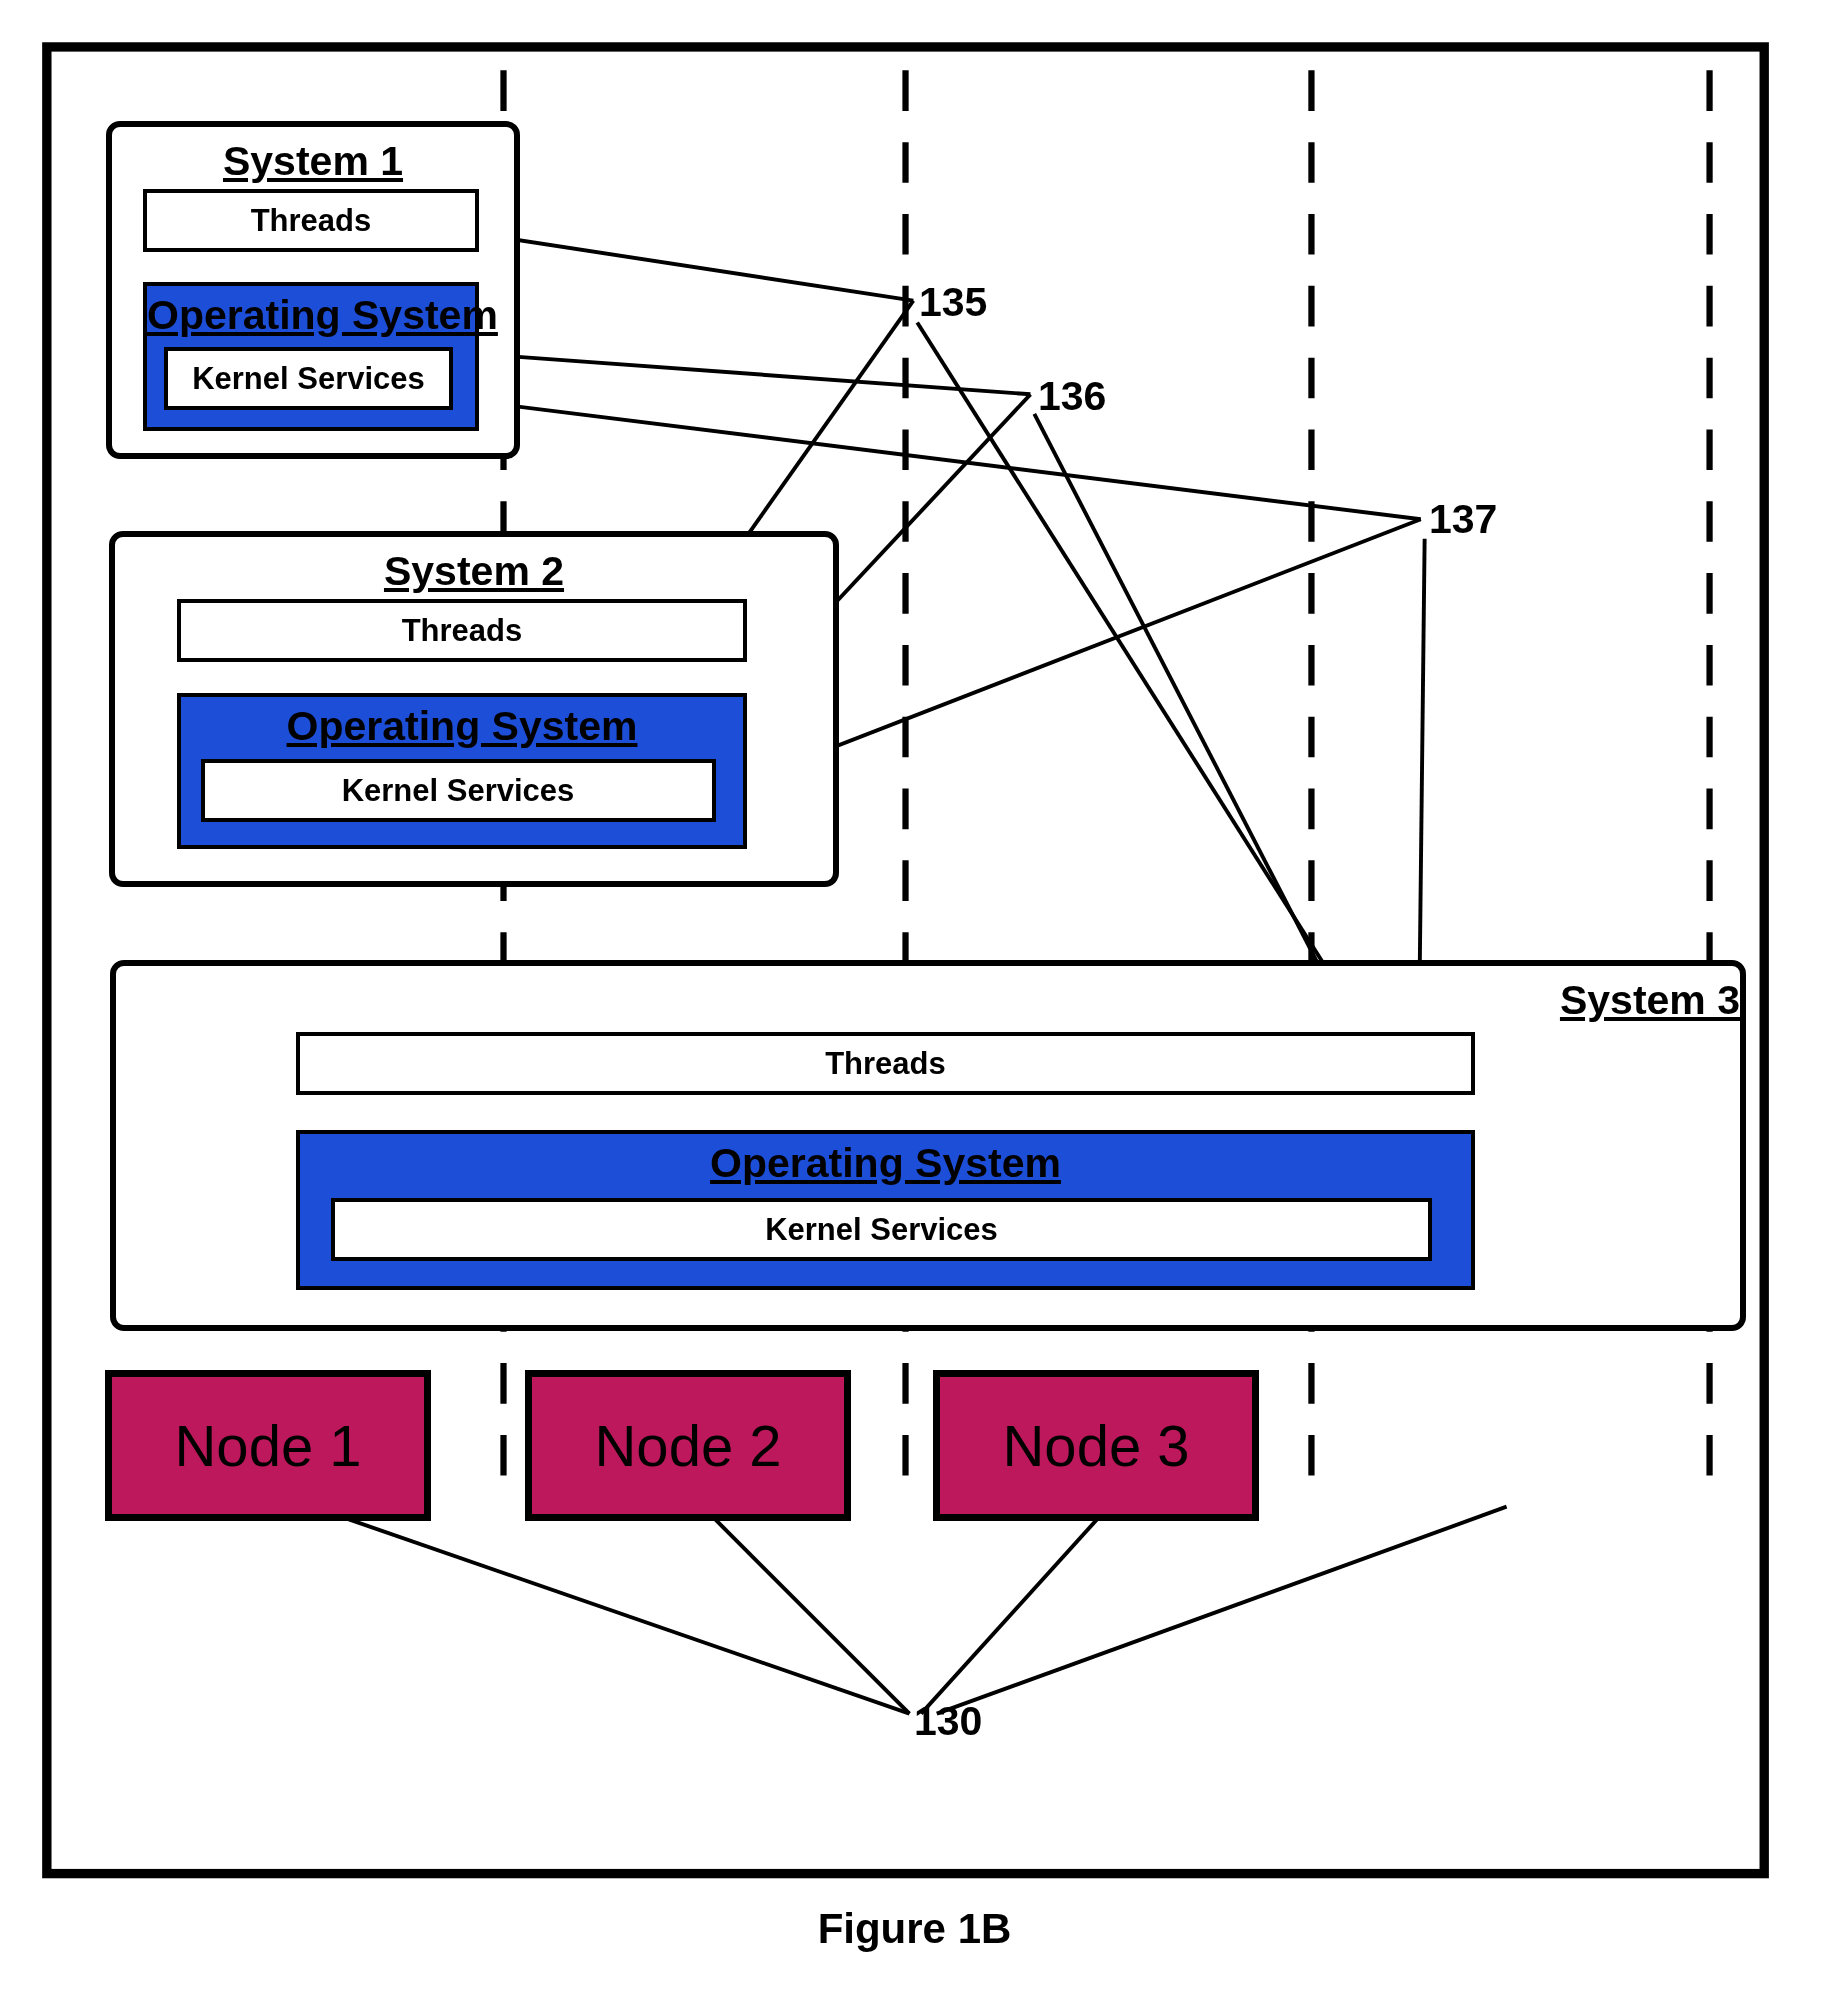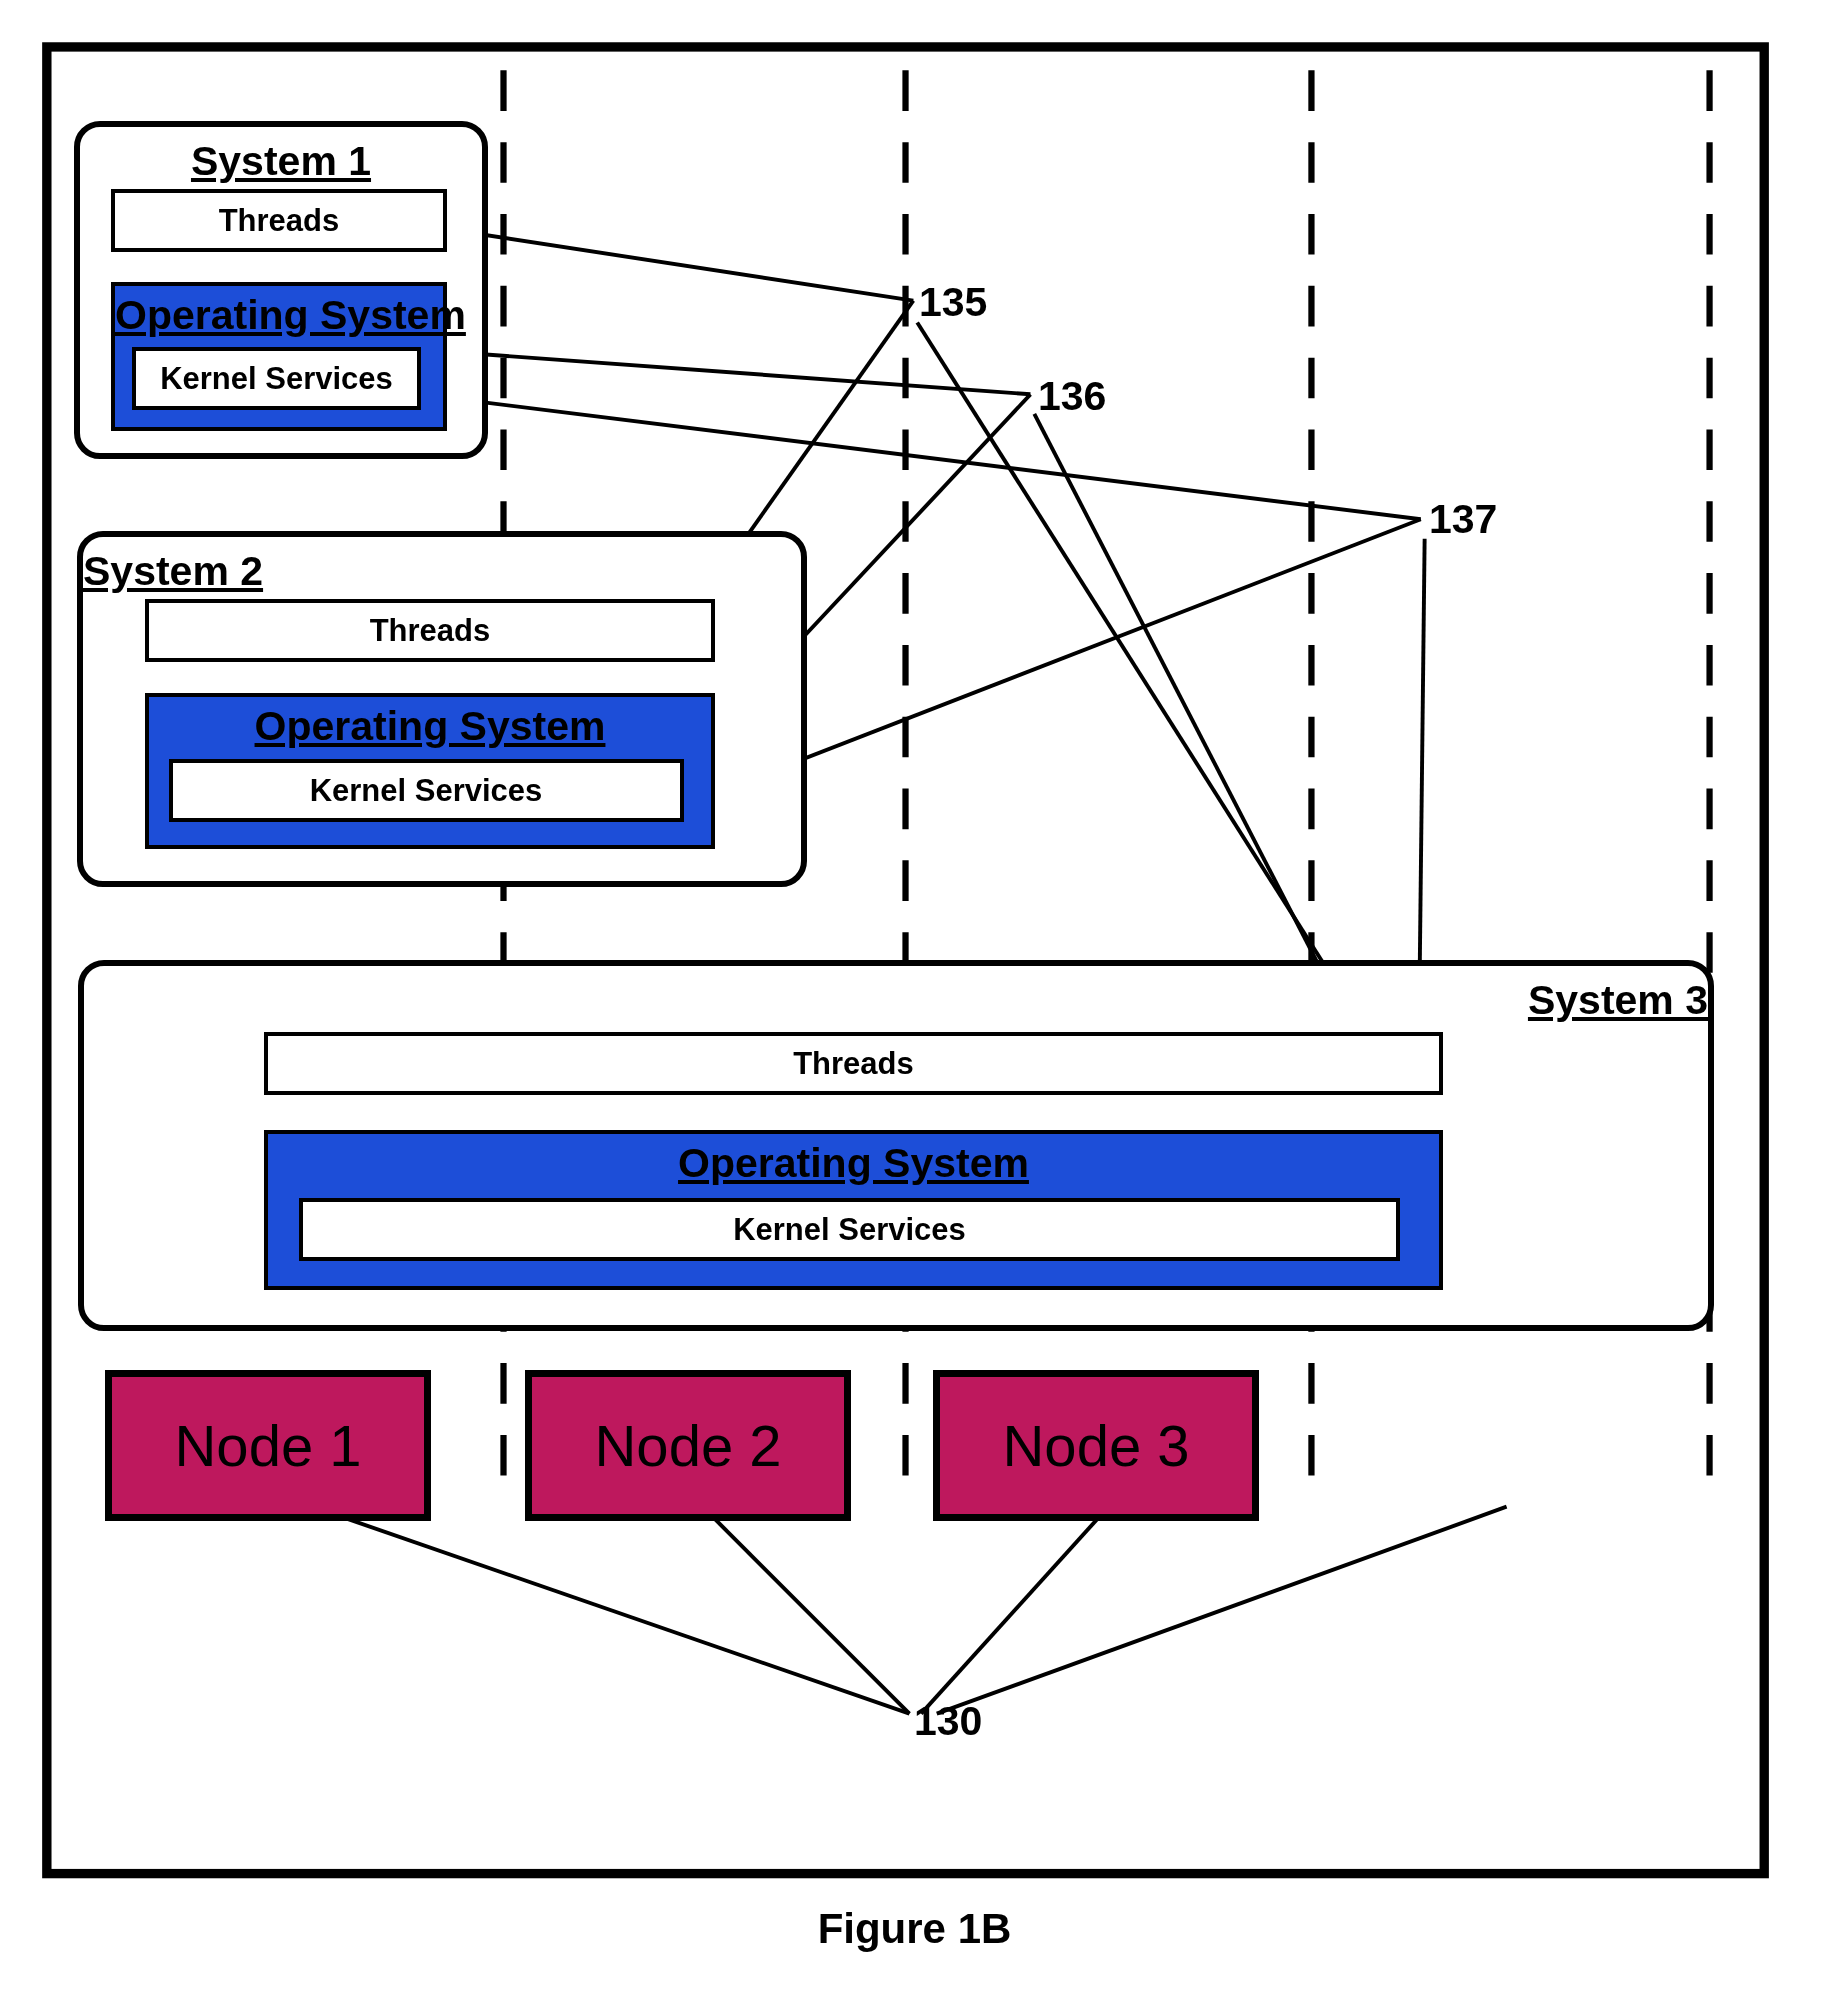--- a/index.html
+++ b/index.html
@@ -17,22 +17,23 @@
   svg.wires {
     position: absolute;
     left: 0; top: 0;
     width: 1829px;
     height: 2015px;
     pointer-events: none;
   }
   .sys-box {
     position: absolute;
     border: 6.2px solid #000;
-    border-radius: 26px;
+    border-radius: 14px;
     background: #fff;
+    margin-left: 32px;
   }
   .sys-title {
     position: absolute;
     font-size: 41px;
     font-weight: bold;
     text-decoration: underline;
     text-align: center;
     white-space: nowrap;
   }
   .cell {
@@ -124,21 +125,21 @@
   <div class="sys-box" style="left:74px; top:121px; width:402px; height:326px;">
     <div class="sys-title" style="left:0; right:0; top:11px; text-align:center;">System 1</div>
     <div class="cell" style="left:31px; top:62px; width:328px; height:55px;">Threads</div>
     <div class="os-box" style="left:31px; top:155px; width:328px; height:141px;">
       <div class="os-title" style="left:0; right:0; top:6.2px; text-align:center;">Operating System</div>
       <div class="cell" style="left:17px; top:61px; width:281px; height:55px;">Kernel Services</div>
     </div>
   </div>
 
   <div class="sys-box" style="left:77px; top:531px; width:718px; height:344px;">
-    <div class="sys-title" style="left:0; right:0; top:11px; text-align:left;">System 2</div>
+    <div class="sys-title" style="left:0; right:0; top:11px; text-align:center;">System 2</div>
     <div class="cell" style="left:62px; top:62px; width:562px; height:55px;">Threads</div>
     <div class="os-box" style="left:62px; top:156px; width:562px; height:148px;">
       <div class="os-title" style="left:0; right:0; top:6.2px; text-align:center;">Operating System</div>
       <div class="cell" style="left:19.5px; top:62px; width:507px; height:55px;">Kernel Services</div>
     </div>
   </div>
 
   <div class="sys-box" style="left:78px; top:960px; width:1624px; height:359px;">
     <div class="sys-title" style="left:0; right:0; top:11px; text-align:right;">System 3</div>
     <div class="cell" style="left:180px; top:66px; width:1171px; height:55px;">Threads</div>

